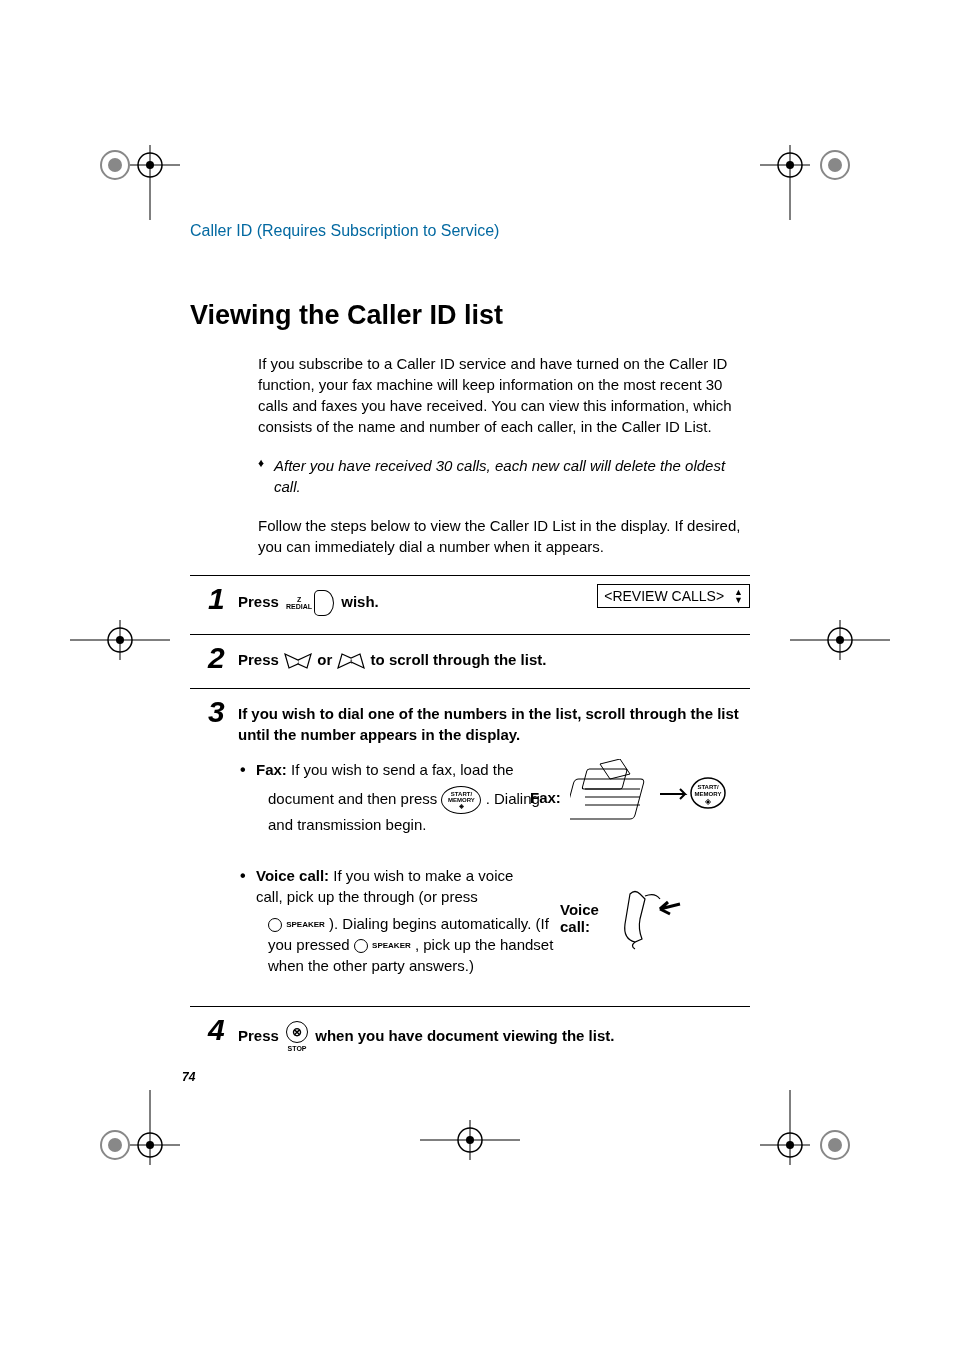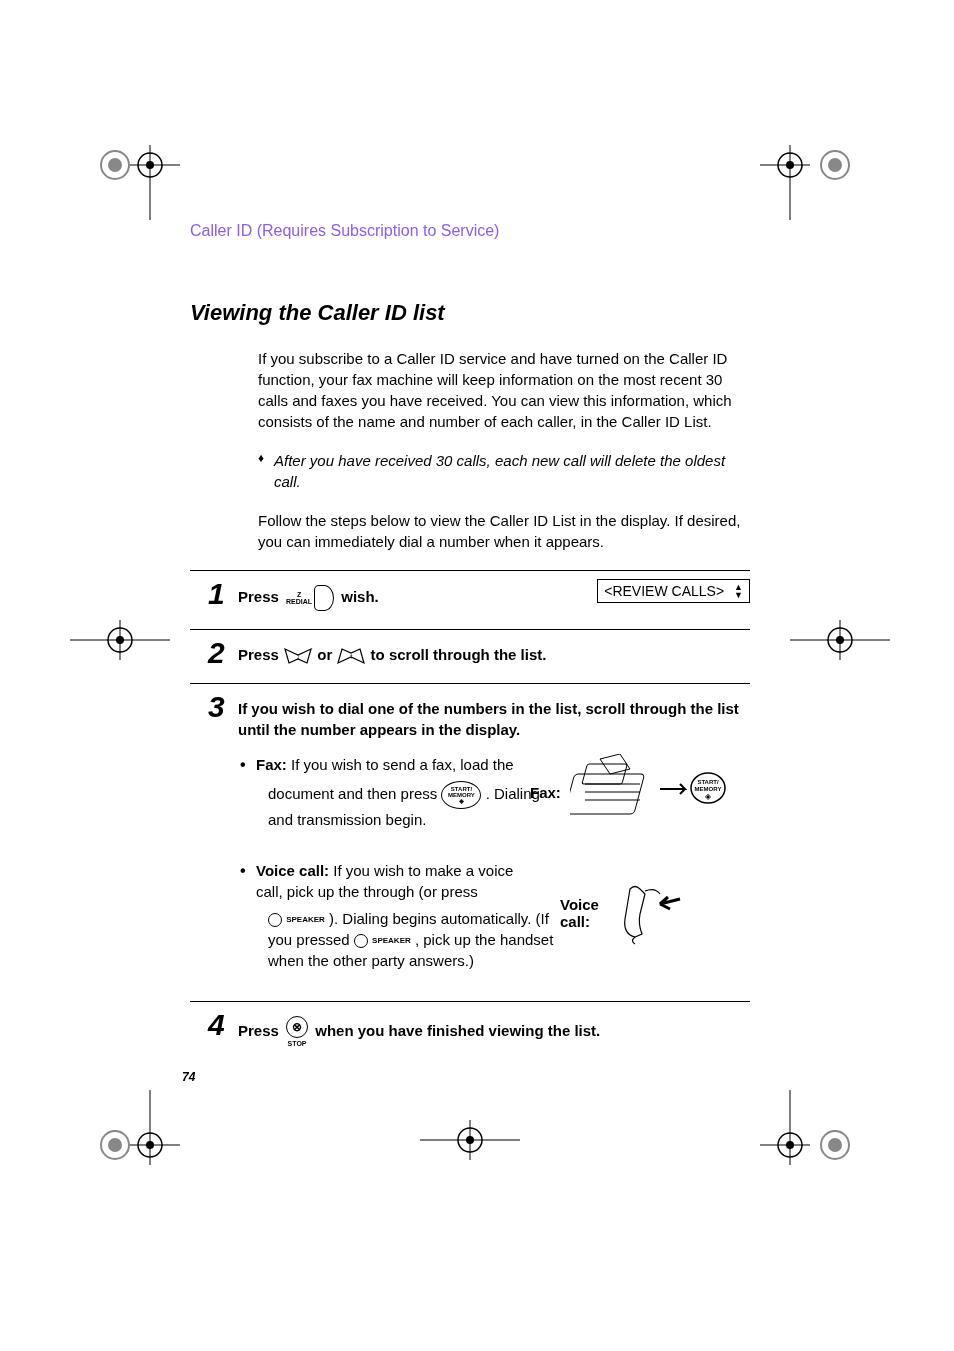--- a/index.html
+++ b/index.html
@@ -14,27 +14,26 @@
   .crop-mark { position: absolute; }
 
   .page {
     position: absolute;
     left: 190px;
     top: 222px;
     width: 560px;
   }
   .header-line {
     font-size: 16px;
-    color: #8b5cf6;
+    color: #0369a1;
     margin-bottom: 60px;
   }
   .section-title {
-    font-size: 22px;
-    font-weight: bold;
-    font-style: italic;
+    font-size: 27px;
+    font-weight: bold;
     margin-bottom: 22px;
   }
   .intro, .follow, .bullet-line {
     font-size: 15px;
     line-height: 1.4;
     margin-left: 68px;
     margin-bottom: 18px;
   }
   .bullet-line { position: relative; padding-left: 16px; font-style: italic; }
   .bullet-line::before { content: "♦"; position: absolute; left: 0; top: 0; font-size: 12px; }
@@ -316,20 +315,20 @@
     </div>
 
     <div class="step" style="border-top:1.5px solid #000;border-bottom:none;">
       <div class="step-num">4</div>
       <div class="step-body step-bold">
         <span>Press </span>
         <span class="stop-key inline-icon">
           <span class="circ"></span>
           <span class="lbl">STOP</span>
         </span>
-        <span> when you have finished viewing the list.</span>
+        <span> when you have document viewing the list.</span>
       </div>
     </div>
 
   </div>
 </div>
 
 <div class="page-num">74</div>
 
 </body></html>

